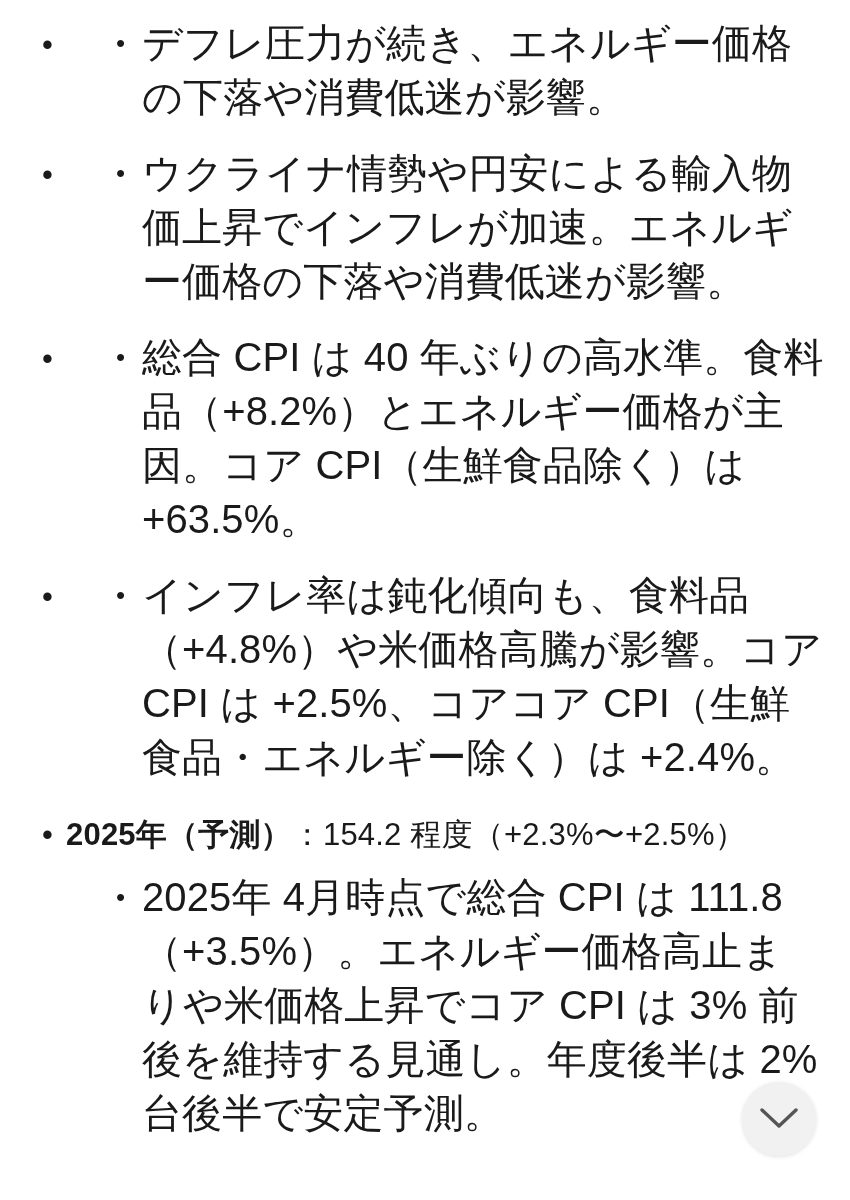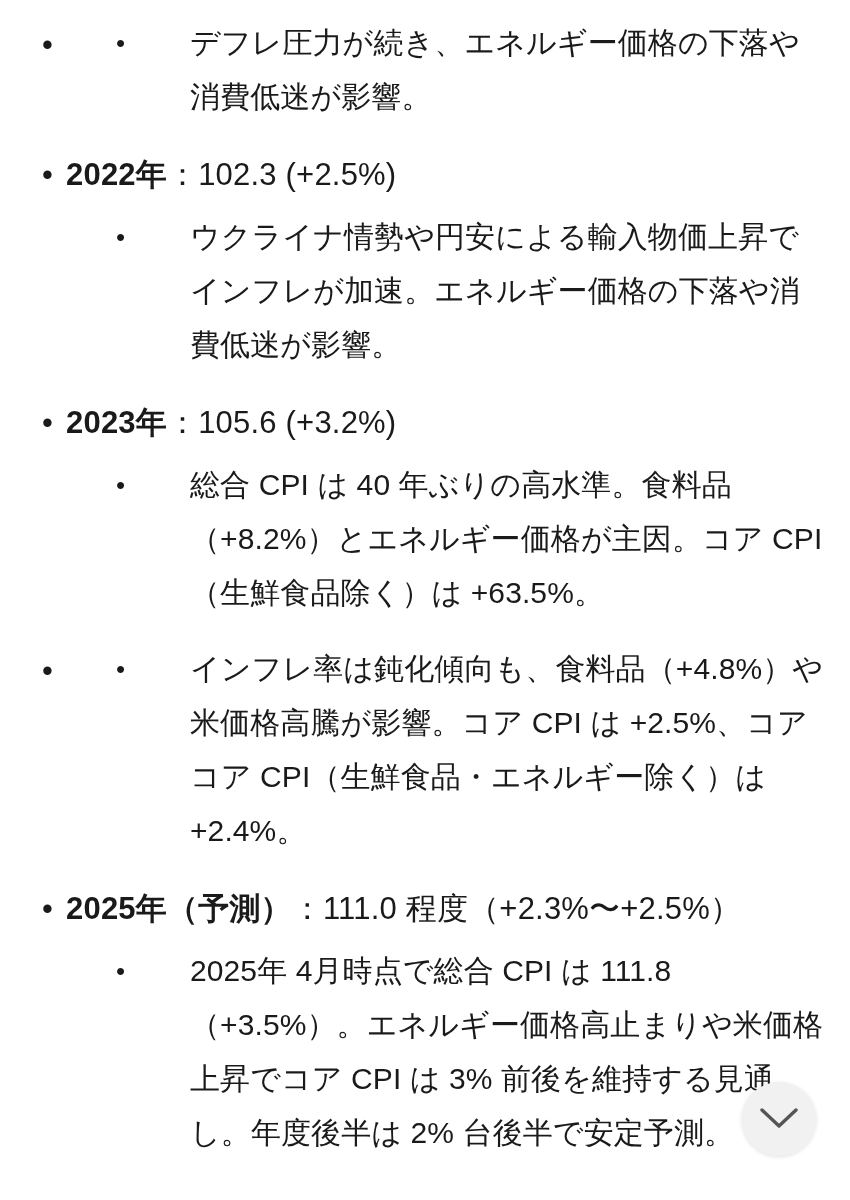--- a/index.html
+++ b/index.html
@@ -61,24 +61,23 @@
   }
   li.l2 > .bullet {
     position: absolute;
     left: 14px;
     top: 0;
     font-size: 26px;
     line-height: 54px;
     color: #1a1a1a;
   }
   .l2-text {
-    font-size: 30px;
+    font-size: 40px;
     line-height: 54px;
     letter-spacing: 0.1px;
-    margin-left: 48px;
   }
 
   ul.level2 {
     margin-left: 36px;
   }
 
   .scroll-button {
     position: absolute;
     right: 34px;
     bottom: 44px;
@@ -106,36 +105,30 @@
       <ul class="level2">
         <li class="l2">
           <span class="bullet">•</span>
           <div class="l2-text">デフレ圧力が続き、エネルギー価格の下落や消費低迷が影響。</div>
         </li>
       </ul>
     </li>
 
     <li class="l1">
       <span class="bullet">•</span>
-      <div class="l1-text">
-        <span class="year">2022年</span><span>：</span><span>102.3 (+2.5%)</span>
-      </div>
       <ul class="level2">
         <li class="l2">
           <span class="bullet">•</span>
           <div class="l2-text">ウクライナ情勢や円安による輸入物価上昇でインフレが加速。エネルギー価格の下落や消費低迷が影響。</div>
         </li>
       </ul>
     </li>
 
     <li class="l1">
       <span class="bullet">•</span>
-      <div class="l1-text">
-        <span class="year">2023年</span><span>：</span><span>105.6 (+3.2%)</span>
-      </div>
       <ul class="level2">
         <li class="l2">
           <span class="bullet">•</span>
           <div class="l2-text">総合 CPI は 40 年ぶりの高水準。食料品（+8.2%）とエネルギー価格が主因。コア CPI（生鮮食品除く）は +63.5%。</div>
         </li>
       </ul>
     </li>
 
     <li class="l1">
       <span class="bullet">•</span>
@@ -143,21 +136,21 @@
         <li class="l2">
           <span class="bullet">•</span>
           <div class="l2-text">インフレ率は鈍化傾向も、食料品（+4.8%）や米価格高騰が影響。コア CPI は +2.5%、コアコア CPI（生鮮食品・エネルギー除く）は +2.4%。</div>
         </li>
       </ul>
     </li>
 
     <li class="l1">
       <span class="bullet">•</span>
       <div class="l1-text">
-        <span class="year">2025年（予測）</span><span>：</span><span>111.0 程度（+2.3%〜+2.5%）</span>
+        <span class="year">2025年（予測）</span><span>：</span><span>154.2 程度（+2.3%〜+2.5%）</span>
       </div>
       <ul class="level2">
         <li class="l2">
           <span class="bullet">•</span>
           <div class="l2-text">2025年 4月時点で総合 CPI は 111.8（+3.5%）。エネルギー価格高止まりや米価格上昇でコア CPI は 3% 前後を維持する見通し。年度後半は 2% 台後半で安定予測。</div>
         </li>
       </ul>
     </li>
 
   </ul>

